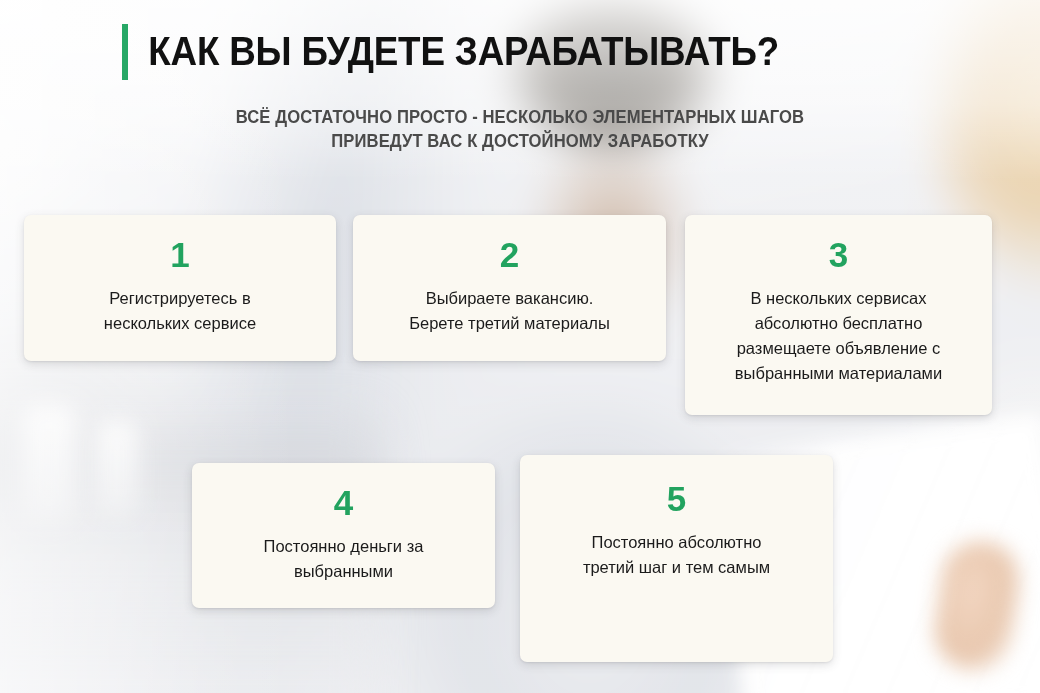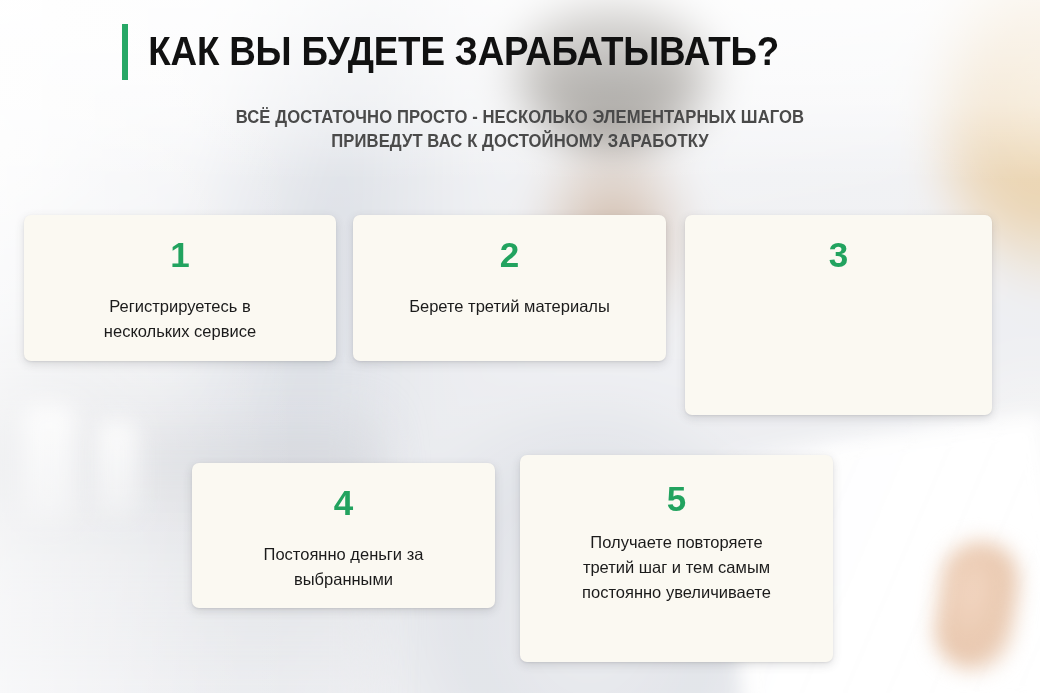--- a/index.html
+++ b/index.html
@@ -198,21 +198,21 @@
 
   
   #card-1 { left: 24px;  top: 215px; width: 312px; height: 146px; padding: 21px 10px 0; }
   #card-2 { left: 353px; top: 215px; width: 313px; height: 146px; padding: 21px 10px 0; }
   #card-3 { left: 685px; top: 215px; width: 307px; height: 200px; padding: 21px 10px 0; }
   #card-4 { left: 192px; top: 463px; width: 303px; height: 145px; padding: 21px 10px 0; }
   #card-5 { left: 520px; top: 455px; width: 313px; height: 207px; padding: 25px 10px 0; }
 
   #card-1 .card-text,
   #card-2 .card-text,
-  #card-4 .card-text { margin-top: 20px; }
+  #card-4 .card-text { margin-top: 12px; }
   #card-3 .card-text,
   #card-5 .card-text { margin-top: 12px; }
 </style>
 </head>
 <body>
 
 <div id="stage">
 
   <div class="bg-layer">
     <div class="bg-base"></div>
@@ -241,38 +241,44 @@
     <div class="card-number">1</div>
     <div class="card-text">
       <span>Регистрируетесь в</span>
       <span>нескольких сервисе</span>
     </div>
   </div>
 
   <div class="card" id="card-2">
     <div class="card-number">2</div>
     <div class="card-text">
+      <span>Выбираете вакансию.</span>
       <span>Берете третий материалы</span>
     </div>
   </div>
 
   <div class="card" id="card-3">
     <div class="card-number">3</div>
+    <div class="card-text">
+      <span>В нескольких сервисах</span>
+      <span>абсолютно бесплатно</span>
+      <span>размещаете объявление с</span>
+      <span>выбранными материалами</span>
+    </div>
   </div>
 
   <div class="card" id="card-4">
     <div class="card-number">4</div>
     <div class="card-text">
       <span>Постоянно деньги за</span>
       <span>выбранными</span>
     </div>
   </div>
 
   <div class="card" id="card-5">
     <div class="card-number">5</div>
     <div class="card-text">
-      <span>Получаете повторяете</span>
+      <span>Постоянно абсолютно</span>
       <span>третий шаг и тем самым</span>
-      <span>постоянно увеличиваете</span>
     </div>
   </div>
 
 </div>
 
 </body></html>

